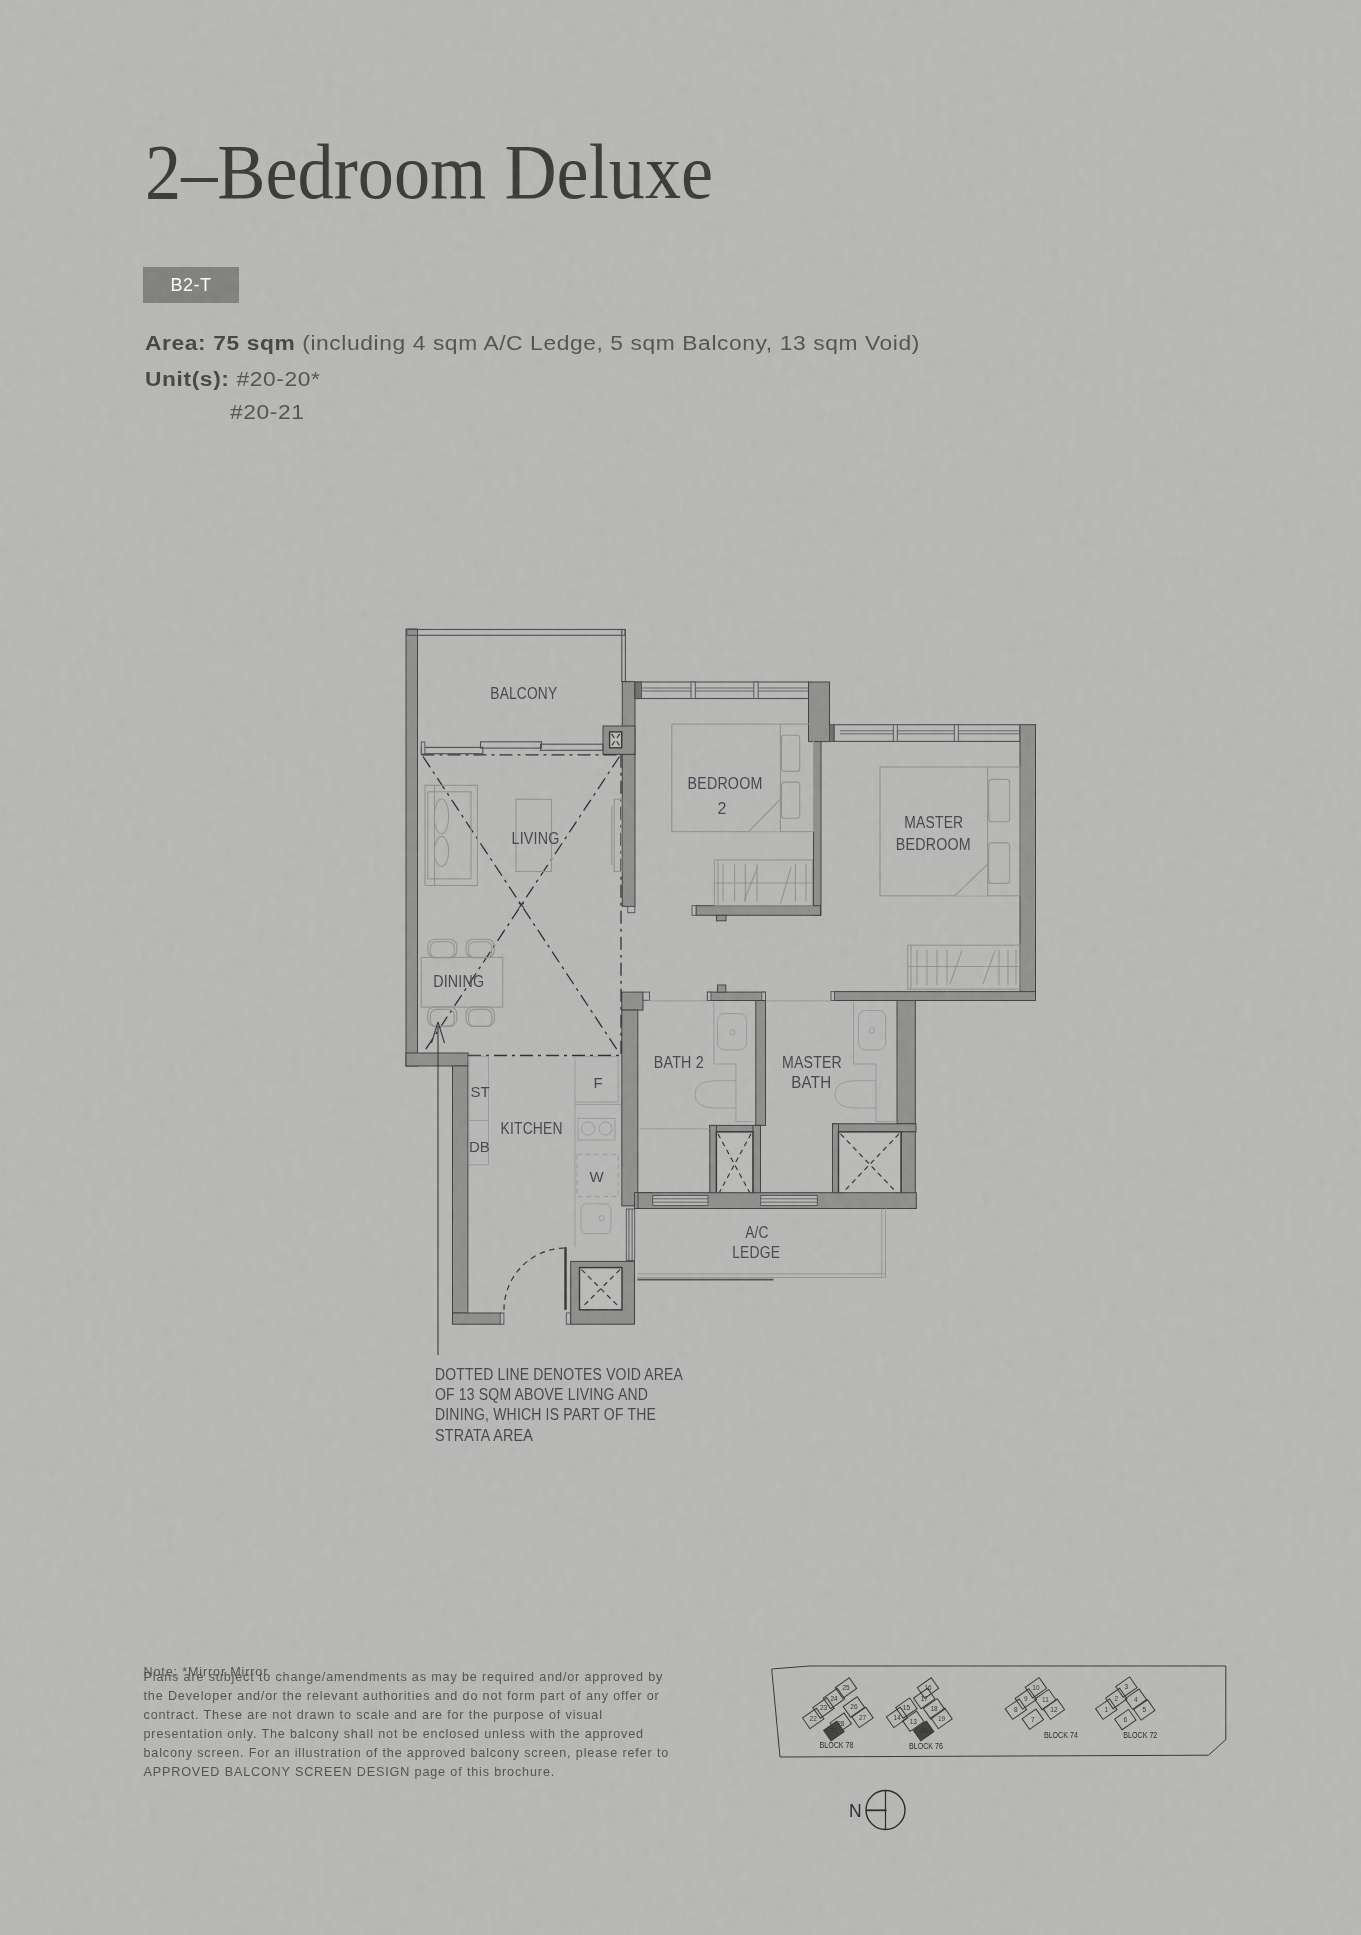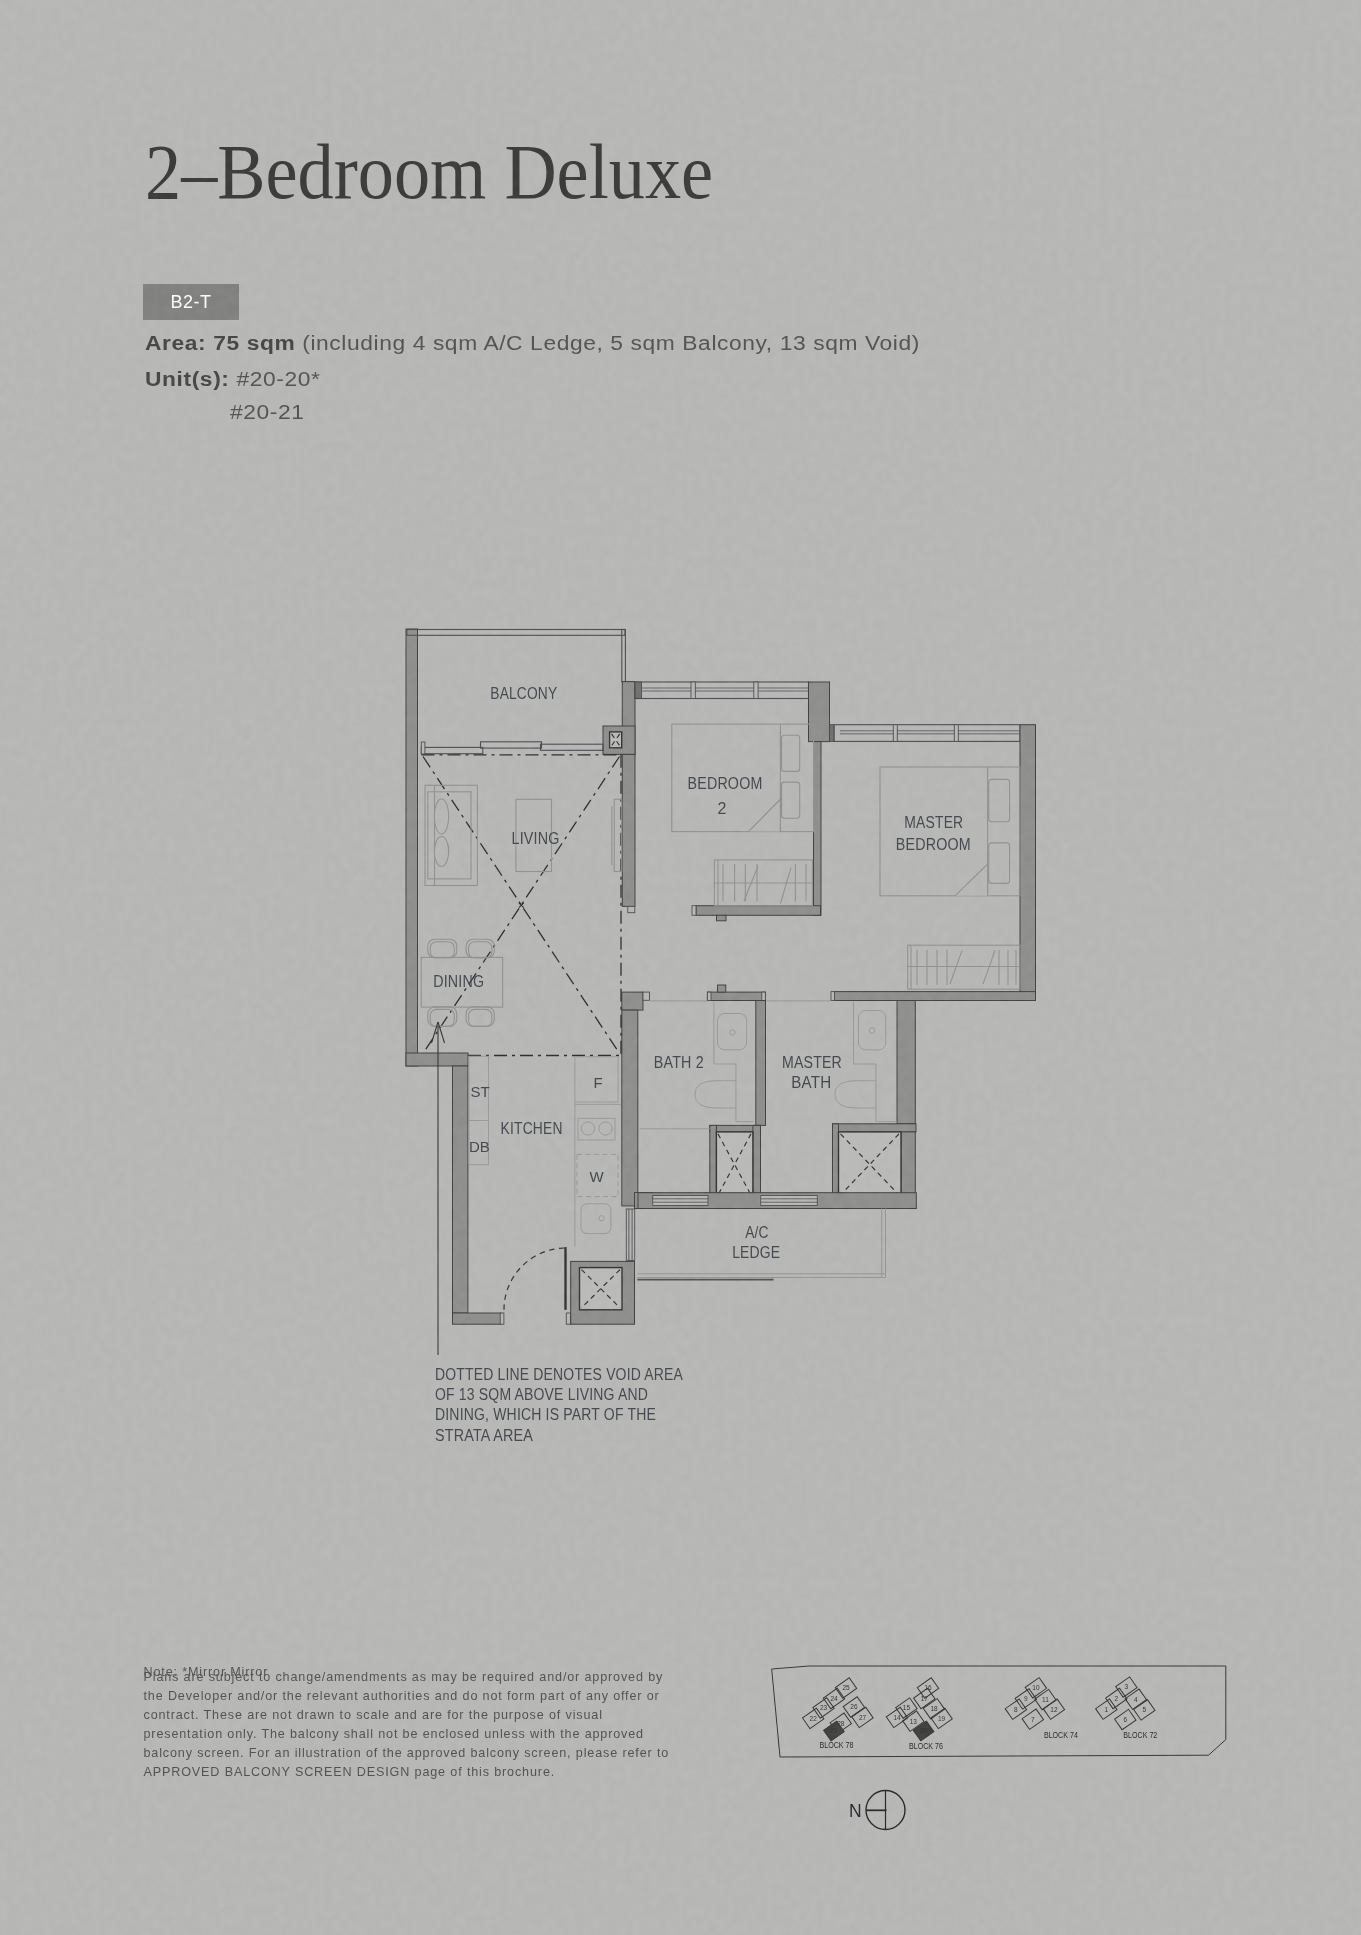--- a/index.html
+++ b/index.html
@@ -1,19 +1,19 @@
 <!DOCTYPE html>
 <html><head>
 <meta charset="utf-8">
 <style>
   html,body{margin:0;padding:0;}
   body{width:1361px;height:1935px;position:relative;background:#b2b2b0;font-family:"Liberation Sans",sans-serif;overflow:hidden;}
   .abs{position:absolute;}
   #title{left:145px;top:127px;font-family:"Liberation Serif",serif;font-size:79px;color:#343432;letter-spacing:0;white-space:nowrap;transform:scaleX(.915);transform-origin:0 0;}
-  #badge{left:143px;top:284px;width:96px;height:36px;background:#7a7a78;color:#fafaf8;font-size:18px;line-height:36px;text-align:center;letter-spacing:0.5px;}
+  #badge{left:143px;top:267px;width:96px;height:36px;background:#7a7a78;color:#fafaf8;font-size:18px;line-height:36px;text-align:center;letter-spacing:0.5px;}
   #meta{left:144.5px;top:327px;font-size:19.5px;color:#4c4c4a;line-height:33.2px;letter-spacing:0.5px;transform:scaleX(1.17);transform-origin:0 0;white-space:nowrap;}
   #meta b{color:#3f3f3d;}
   #meta .ind{padding-left:72.6px;}
   #meta div:first-child{margin-bottom:3px;}
   #note{left:143.5px;top:1665px;font-size:12.6px;color:#4a4a48;letter-spacing:0.85px;}
   #legal{left:143.5px;top:1668px;font-size:12.6px;color:#4a4a48;line-height:18.9px;white-space:nowrap;letter-spacing:0.85px;}
 </style>
 </head>
 <body>
 

